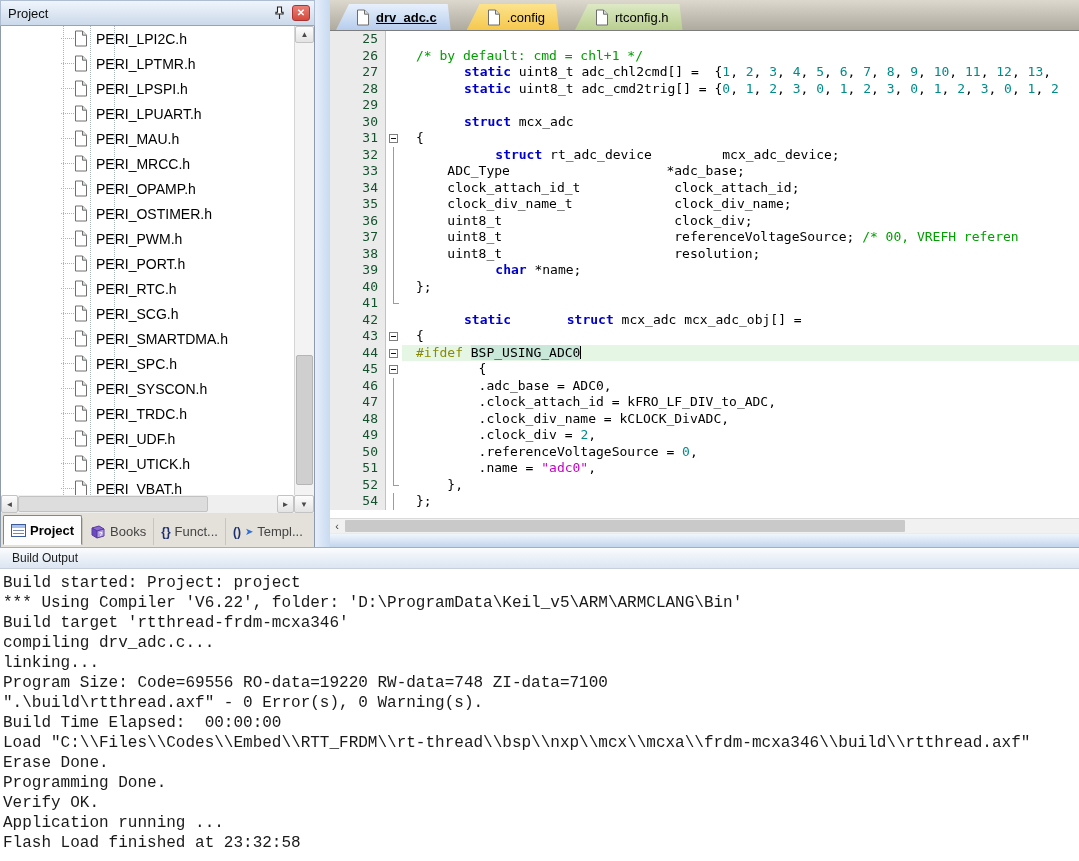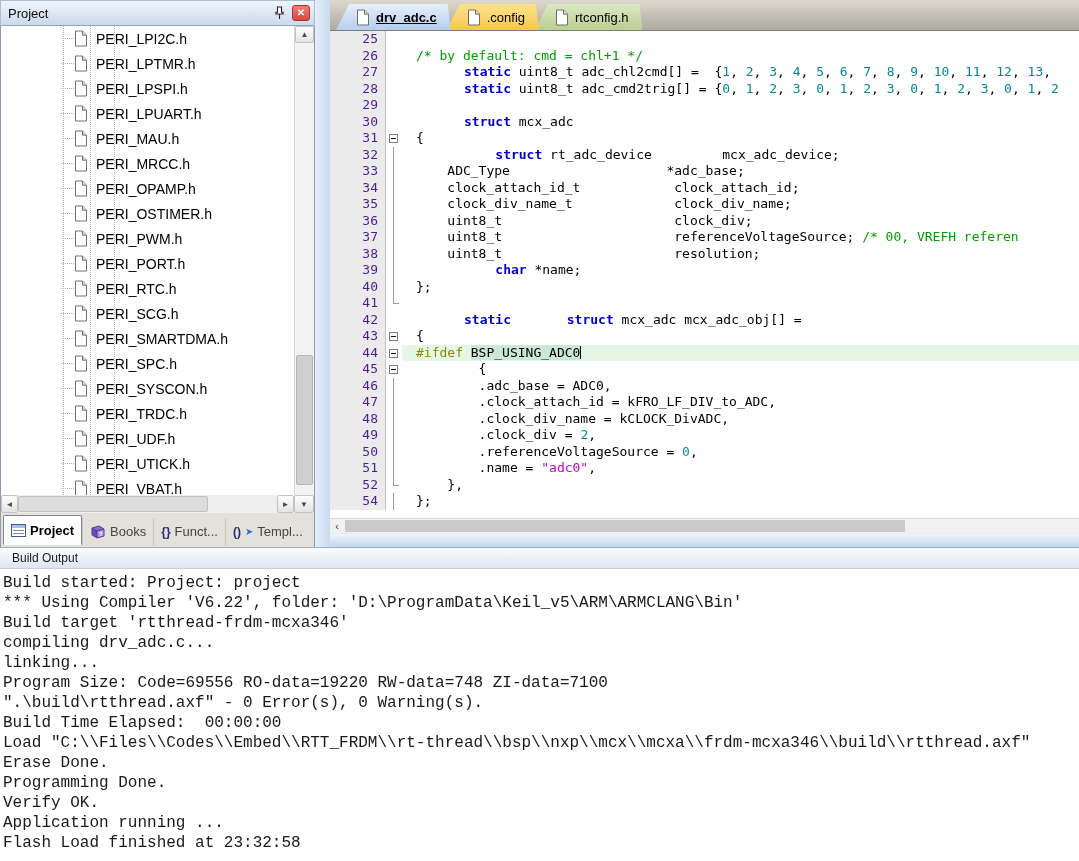--- a/index.html
+++ b/index.html
@@ -55,41 +55,41 @@
   .ptab.active { background:#fdfdfd; border:1px solid #7f8795; border-bottom:1px solid #fdfdfd; border-radius:2px 2px 0 0; font-weight:bold; color:#000; height:30px; }
   .ptab .gly { font-weight:bold; color:#1c2f6e; font-size:12px; }
   .ptab .arrow { color:#2f6fd6; font-size:10px; }
 
   .vsplit { width:15px; flex:none; background:linear-gradient(90deg,#e6eefb,#c9daf0); }
 
   
   .editor { flex:1; min-width:0; display:flex; flex-direction:column; }
   .tabbar {
     height:31px; flex:none; display:flex; align-items:flex-end;
-    background:linear-gradient(#dcd8ce,#aeaa9e); border-bottom:1px solid #7d7d7d; padding-left:6px;
+    background:linear-gradient(#dcd8ce,#aeaa9e); border-bottom:1px solid #7d7d7d; padding-left:6px;gap:20px;
   }
   .etab {
     height:26px; display:flex; align-items:center; gap:6px;
     padding:0 14px 0 20px; margin-right:-4px;
     clip-path:polygon(13px 0, calc(100% - 3px) 0, 100% 100%, 0 100%);
     font-size:13px; color:#000; white-space:nowrap; position:relative;
   }
   .etab.blue  { background:linear-gradient(#e7f0fc,#b7cdec); z-index:3; }
   .etab.yellow{ background:linear-gradient(#fce38c,#f5c84e); z-index:2; }
   .etab.green { background:linear-gradient(#dde9c4,#b9ce91); z-index:1; }
   .etab.active .tlabel { font-weight:bold; text-decoration:underline; }
 
   .code {
     height:487px; flex:none; background:#fff; overflow:hidden;
     font-family:"DejaVu Sans Mono", monospace; font-size:13px;
   }
   .cline { display:flex; height:16.5px; line-height:16.5px; white-space:pre; }
   .gut {
     width:56px; flex:none; background:#ebebeb; border-right:1px solid #c2c2c2;
-    color:#4c1d95; text-align:right; padding-right:7px;
+    color:#14532d; text-align:right; padding-right:7px;
   }
   .fold { width:16px; flex:none; position:relative; }
   .fold.fline::before { content:''; position:absolute; left:7px; top:0; bottom:0; width:1px; background:#9c9c9c; }
   .fold.fend::before  { content:''; position:absolute; left:7px; top:0; height:9px; width:1px; background:#9c9c9c; }
   .fold.fend::after   { content:''; position:absolute; left:7px; top:8px; width:6px; height:1px; background:#9c9c9c; }
   .fbox { position:absolute; left:3px; top:4px; width:9px; height:9px; background:#fff; border:1px solid #7e7e7e; }
   .fbox::after { content:''; position:absolute; left:1px; right:1px; top:3px; height:1px; background:#111; }
   .ct { flex:1; min-width:0; padding-left:14px; overflow:hidden; }
   .cline.hl .ct { background:#e5f7e4; }
   .t {} 

